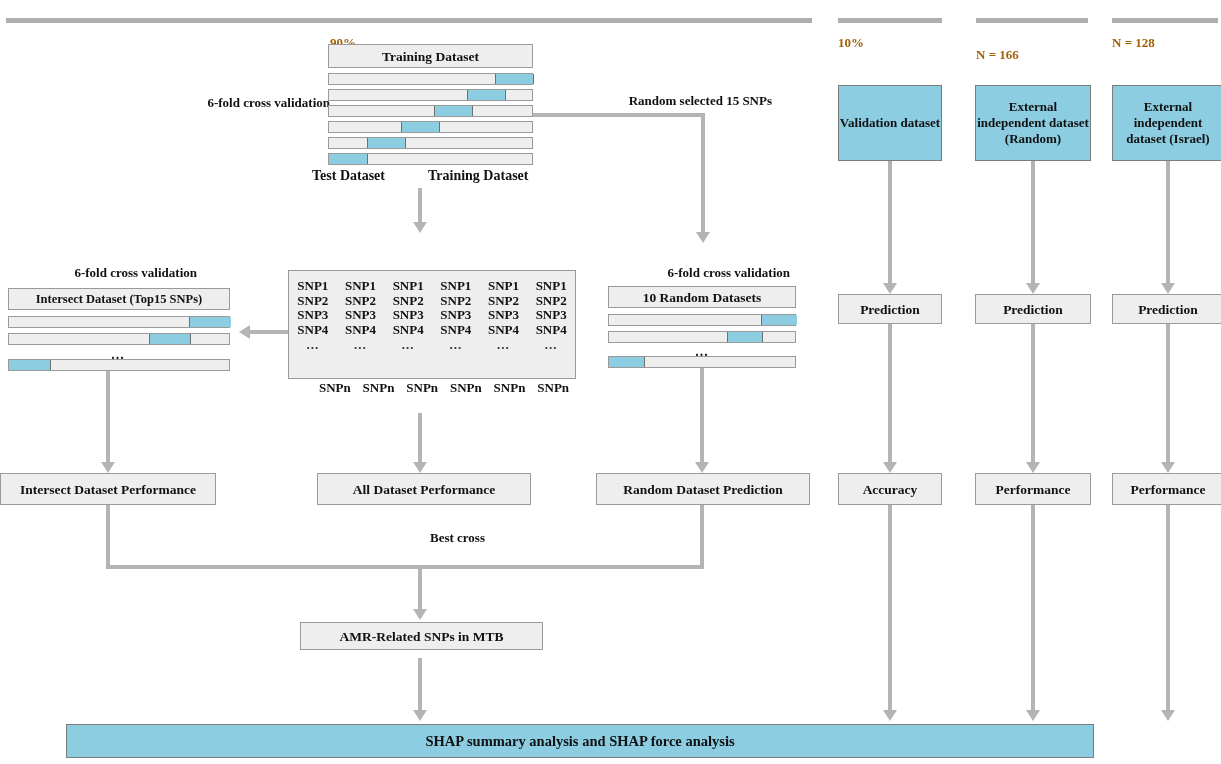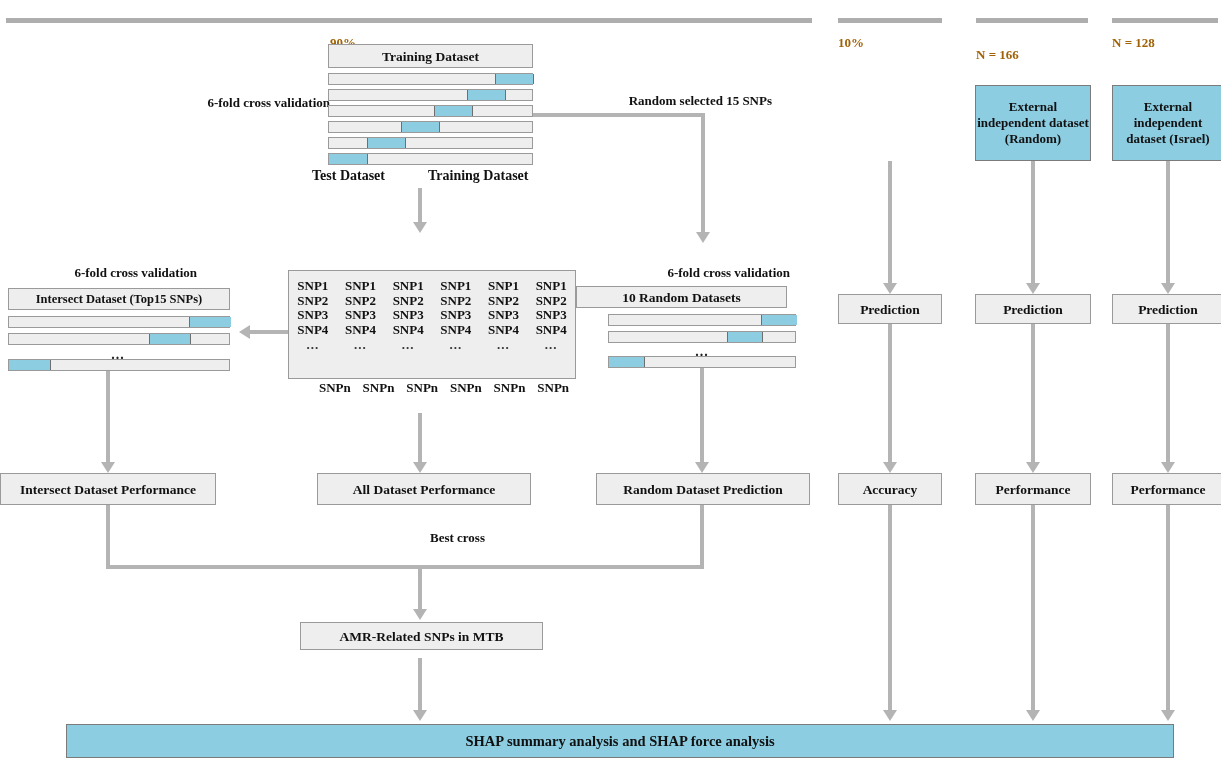--- a/index.html
+++ b/index.html
@@ -164,21 +164,21 @@
   </div>
   <div class="ell" style="left:78px;top:350px;width:80px;">...</div>
   <div class="bar" style="left:8px;top:359px;width:222px;height:12px;">
     <div class="seg" style="left:0px;width:42px;border-left:none;"></div>
   </div>
 
   <div class="vline" style="left:106px;top:371px;height:97px;"></div>
   <div class="arrow-down" style="left:101px;top:462px;"></div>
 
   <div class="cap" style="left:615px;top:265px;width:175px;">6-fold cross validation</div>
-  <div class="gbox" style="left:576px;top:286px;width:211px;height:22px;">10  Random Datasets</div>
+  <div class="gbox" style="left:608px;top:286px;width:188px;height:22px;">10  Random Datasets</div>
 
   <div class="bar" style="left:608px;top:314px;width:188px;height:12px;">
     <div class="seg" style="left:152px;width:36px;border-right:none;"></div>
   </div>
   <div class="bar" style="left:608px;top:331px;width:188px;height:12px;">
     <div class="seg" style="left:118px;width:36px;"></div>
   </div>
   <div class="ell" style="left:662px;top:347px;width:80px;">...</div>
   <div class="bar" style="left:608px;top:356px;width:188px;height:12px;">
     <div class="seg" style="left:0px;width:36px;border-left:none;"></div>
@@ -200,20 +200,23 @@
   <div class="cap" style="left:355px;top:530px;width:130px;">Best cross</div>
 
   <div class="vline" style="left:418px;top:565px;height:50px;"></div>
   <div class="arrow-down" style="left:413px;top:609px;"></div>
 
   <div class="gbox" style="left:300px;top:622px;width:243px;height:28px;">AMR-Related SNPs in MTB</div>
 
   <div class="vline" style="left:418px;top:658px;height:58px;"></div>
   <div class="arrow-down" style="left:413px;top:710px;"></div>
 
+  <div class="bbox" style="left:838px;top:85px;width:104px;height:76px;">
+    <span>Validation dataset</span>
+  </div>
   <div class="vline" style="left:888px;top:161px;height:128px;"></div>
   <div class="arrow-down" style="left:883px;top:283px;"></div>
   <div class="gbox" style="left:838px;top:294px;width:104px;height:30px;">Prediction</div>
   <div class="vline" style="left:888px;top:324px;height:140px;"></div>
   <div class="arrow-down" style="left:883px;top:462px;"></div>
   <div class="vline" style="left:888px;top:505px;height:212px;"></div>
   <div class="arrow-down" style="left:883px;top:710px;"></div>
 
   <div class="bbox" style="left:975px;top:85px;width:116px;height:76px;">
     <span>External independent dataset (Random)</span>
@@ -230,17 +233,17 @@
     <span>External independent dataset (Israel)</span>
   </div>
   <div class="vline" style="left:1166px;top:161px;height:128px;"></div>
   <div class="arrow-down" style="left:1161px;top:283px;"></div>
   <div class="gbox" style="left:1112px;top:294px;width:112px;height:30px;">Prediction</div>
   <div class="vline" style="left:1166px;top:324px;height:140px;"></div>
   <div class="arrow-down" style="left:1161px;top:462px;"></div>
   <div class="vline" style="left:1166px;top:505px;height:212px;"></div>
   <div class="arrow-down" style="left:1161px;top:710px;"></div>
 
-  <div class="bbox" style="left:66px;top:724px;width:1108px;height:34px;font-size:14.5px;">
+  <div class="bbox" style="left:66px;top:724px;width:1028px;height:34px;font-size:14.5px;">
     <span>SHAP  summary analysis and SHAP force analysis</span>
   </div>
 
 </div>
 
 </body></html>

